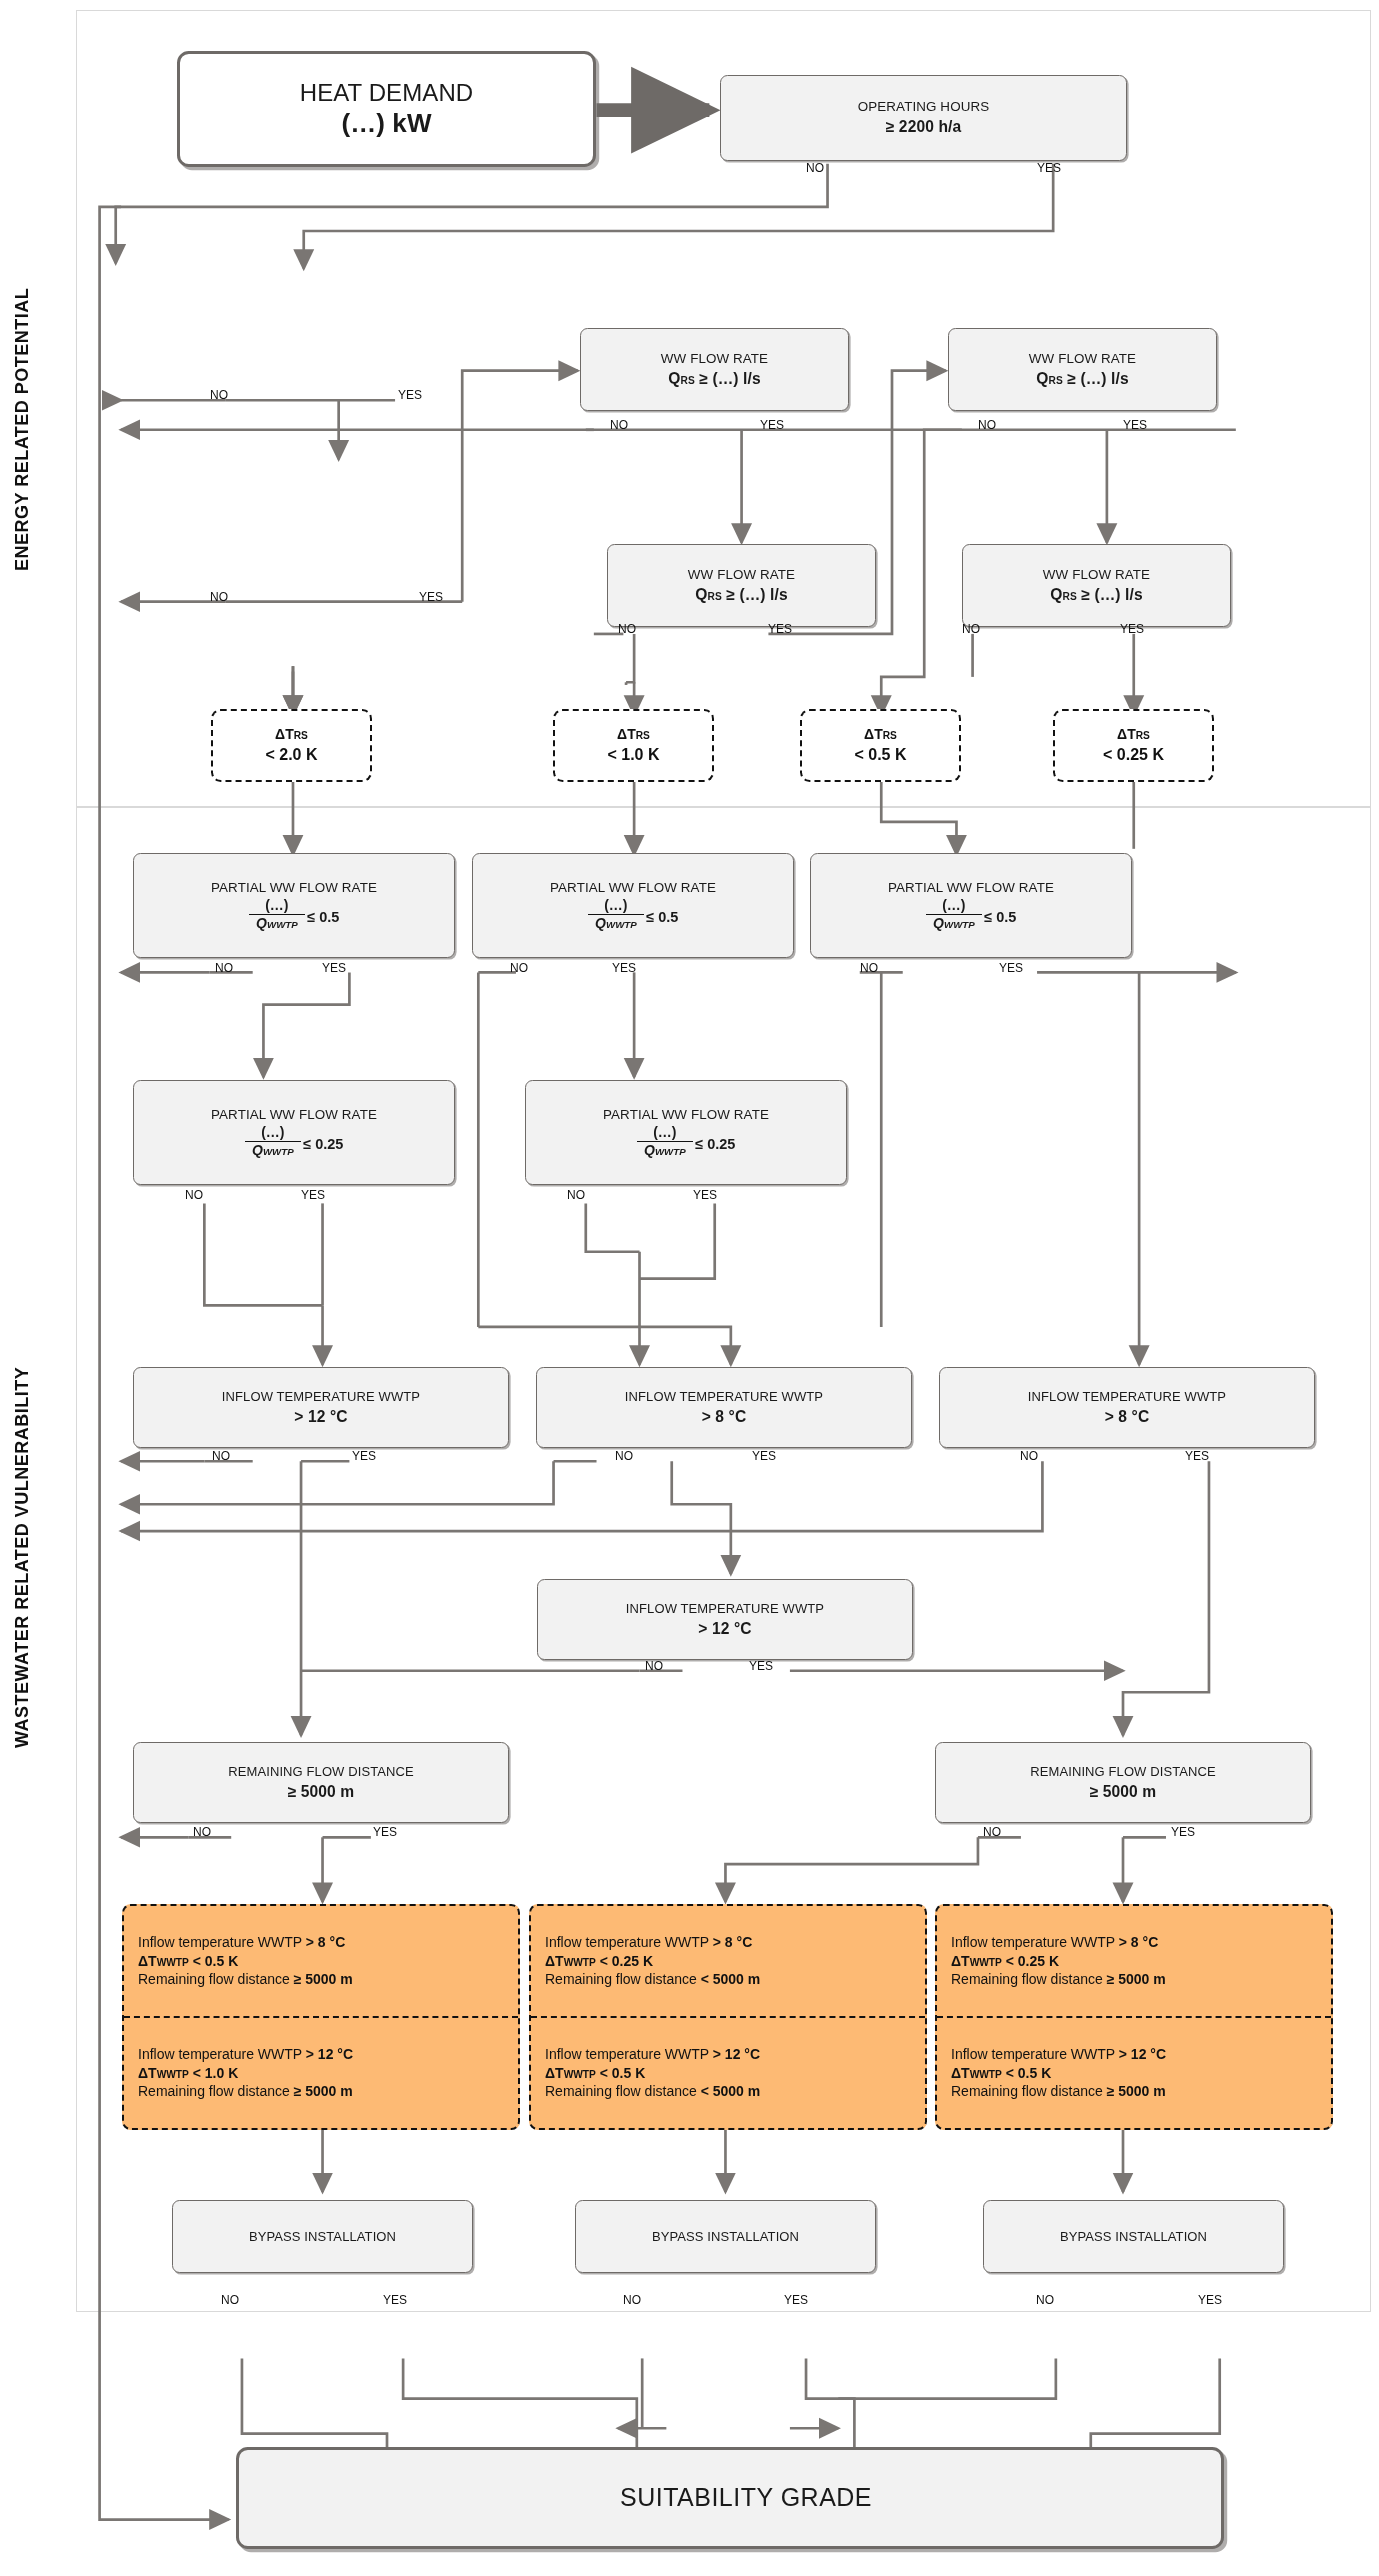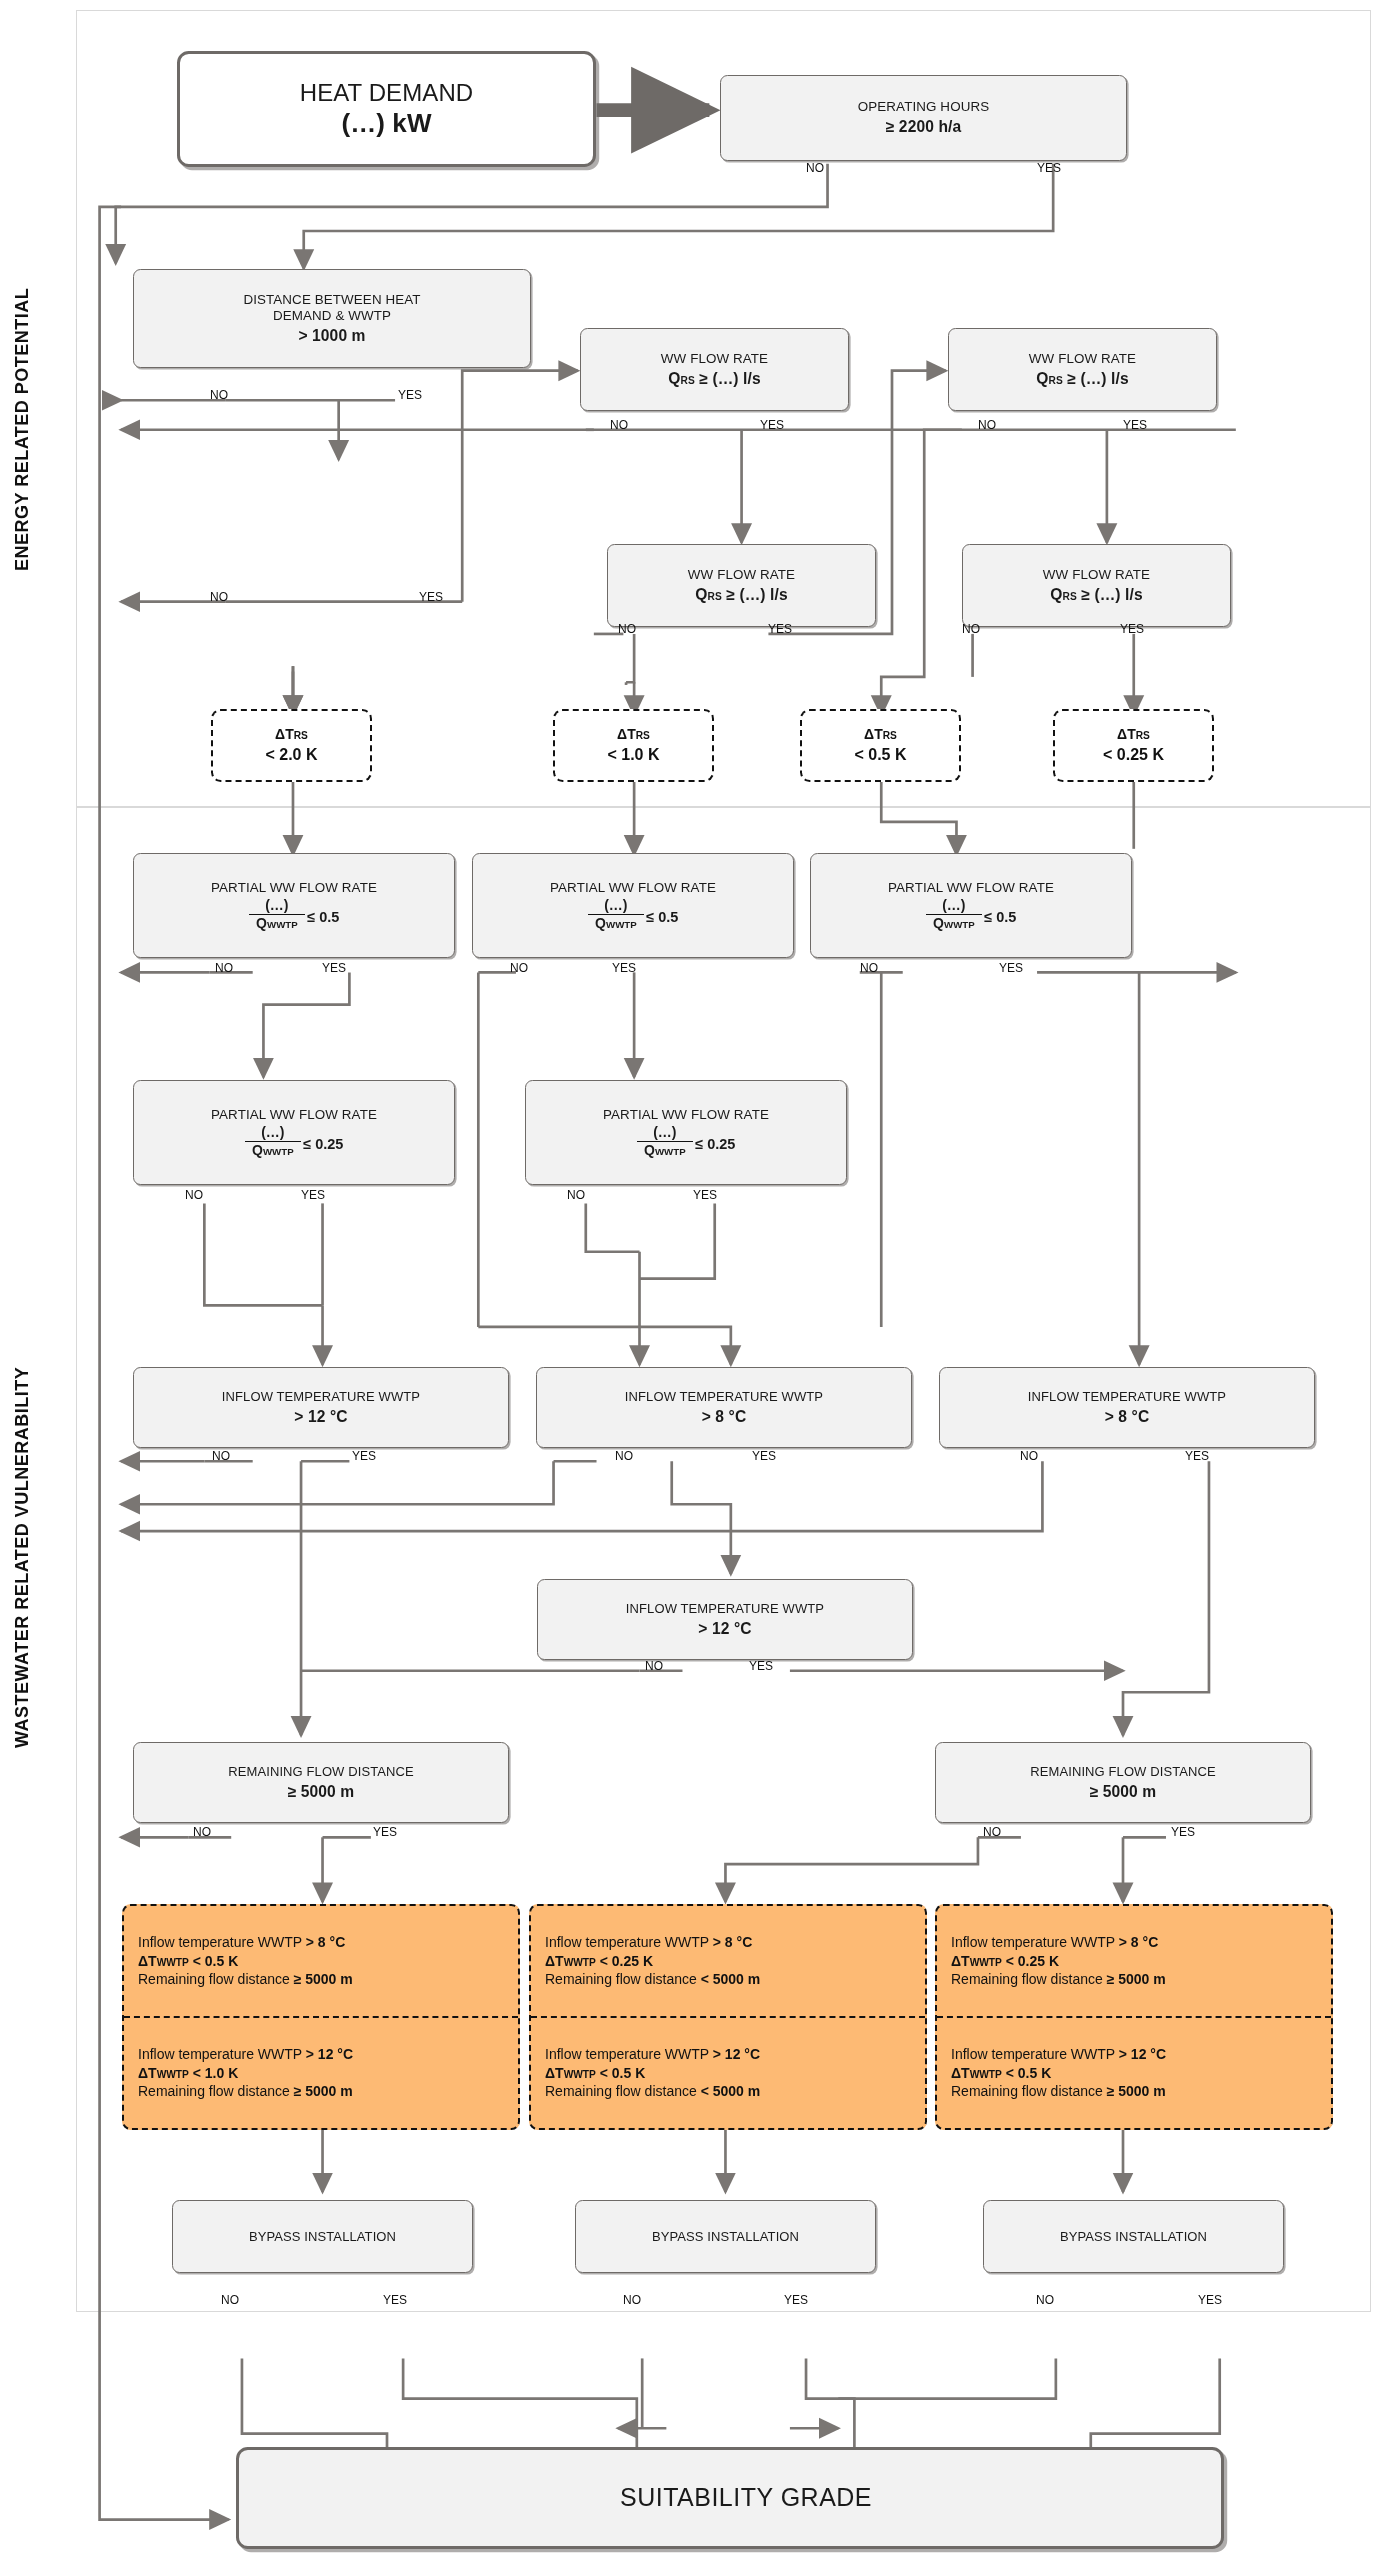--- a/index.html
+++ b/index.html
@@ -32,21 +32,21 @@
               box-shadow:3.2px 3.2px 0 rgba(110,106,103,.55);padding-left:32px;}
   .node.final .l1{font-size:25px;font-weight:400;letter-spacing:0.5px;}
 
   .node.plain .l1{font-size:13.4px;}
   .node.plain2 .l1{font-size:13px;}
 
   
   .frac-wrap{display:flex;align-items:center;justify-content:center;margin-top:2.1px;}
   .frac{display:inline-flex;flex-direction:column;align-items:center;font-weight:bold;font-size:14px;}
   .frac .num{padding:0 7.5px;}
-  .frac .den{padding:0 7.5px;border-top:1.6px solid #111;}
+  .frac .den{padding:0 7.5px;border-top:1.6px solid #111;font-style:italic;}
   .frac .den .sub{font-size:9.7px;}
   .frac-op{font-size:14.5px;font-weight:bold;margin-left:2.1px;align-self:flex-end;
            position:relative;top:-5.4px;}
 
   
   .dnode{position:absolute;box-sizing:border-box;background:#fff;
          border:2.7px dashed #111;border-radius:9.7px;
          display:flex;flex-direction:column;align-items:center;justify-content:center;
          text-align:center;color:#111;line-height:1.2;}
   .dnode .l1{font-size:14px;font-weight:bold;}
@@ -236,25 +236,20 @@
     <div class="l2">(…) kW</div>
   </div>
 
   <div class="node" style="left:720px;top:75px;width:407px;height:86px;">
     <div class="l1">OPERATING HOURS</div>
     <div class="l2">≥ 2200 h/a</div>
   </div>
   <div class="yn" style="left:806px;top:161px;">NO</div>
   <div class="yn" style="left:1037px;top:161px;">YES</div>
 
-  <div class="node" style="left:133px;top:269px;width:398px;height:99px;">
-    <div class="l1">DISTANCE BETWEEN HEAT</div>
-    <div class="l1">DEMAND &amp; WWTP</div>
-    <div class="l2">&gt; 1000 m</div>
-  </div>
   <div class="yn" style="left:210px;top:388px;">NO</div>
   <div class="yn" style="left:398px;top:388px;">YES</div>
 
   <div class="yn" style="left:210px;top:590px;">NO</div>
   <div class="yn" style="left:419px;top:590px;">YES</div>
 
   <div class="node" style="left:580px;top:328px;width:269px;height:83px;">
     <div class="l1">WW FLOW RATE</div>
     <div class="l2">
       <span>Q</span><span class="sub">RS</span><span> ≥ (…) l/s</span>

